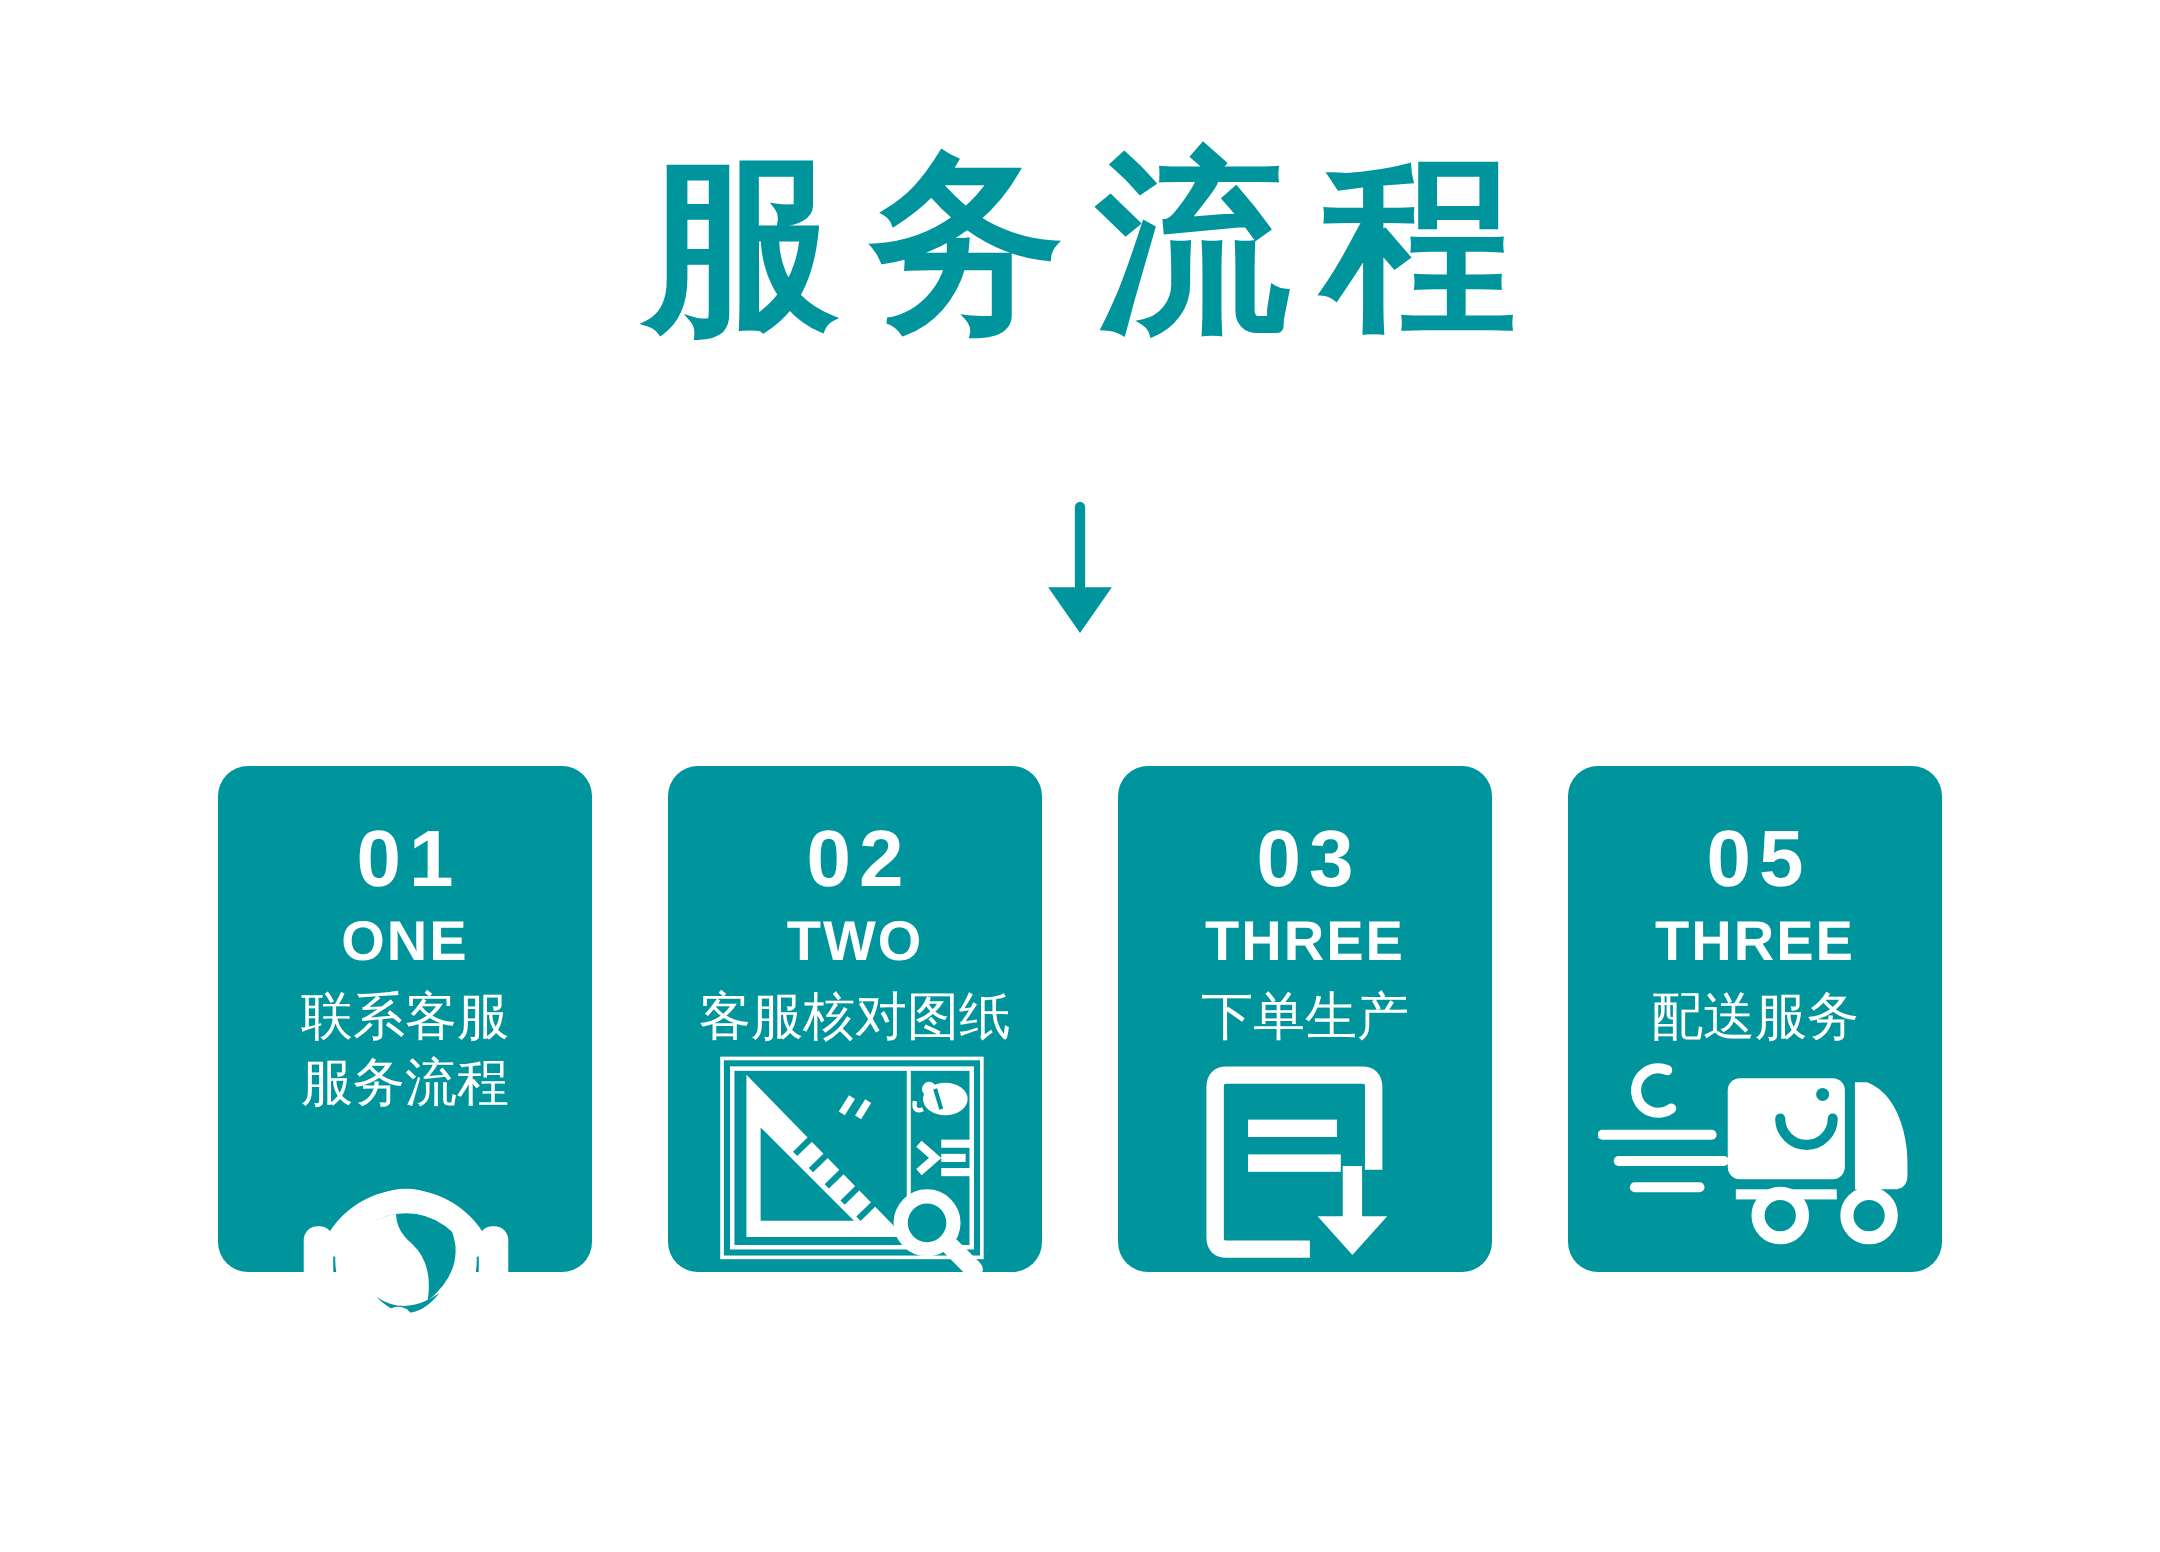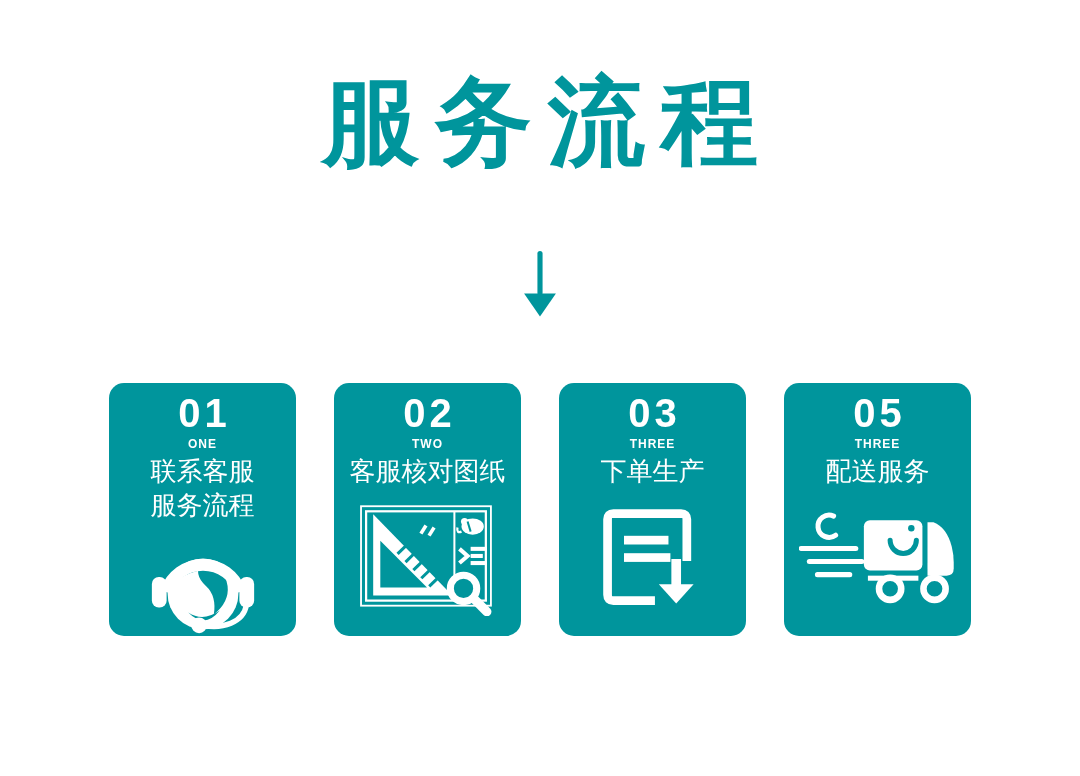--- a/index.html
+++ b/index.html
@@ -34,32 +34,32 @@
     margin-top: 66px;
     display: flex;
     justify-content: center;
     gap: 38px;
   }
   .card {
     width: 187px; height: 253px;
     background: var(--accent);
     border-radius: 15px;
     display: flex; flex-direction: column; align-items: center;
-    padding-top: 7px;
+    padding-top: 24px;
     color: var(--white);
   }
   .card .num {
     font-size: 40px;
     font-weight: 700;
     letter-spacing: 4px;
     padding-left: 4px;
     line-height: 1.15;
   }
   .card .eng {
-    font-size: 12px;
+    font-size: 28px;
     font-weight: 700;
     letter-spacing: 1px;
     line-height: 1.2;
     margin-top: 1px;
   }
   .card .desc {
     font-size: 26px;
     line-height: 1.3;
     text-align: left;
     margin-top: 4px;

